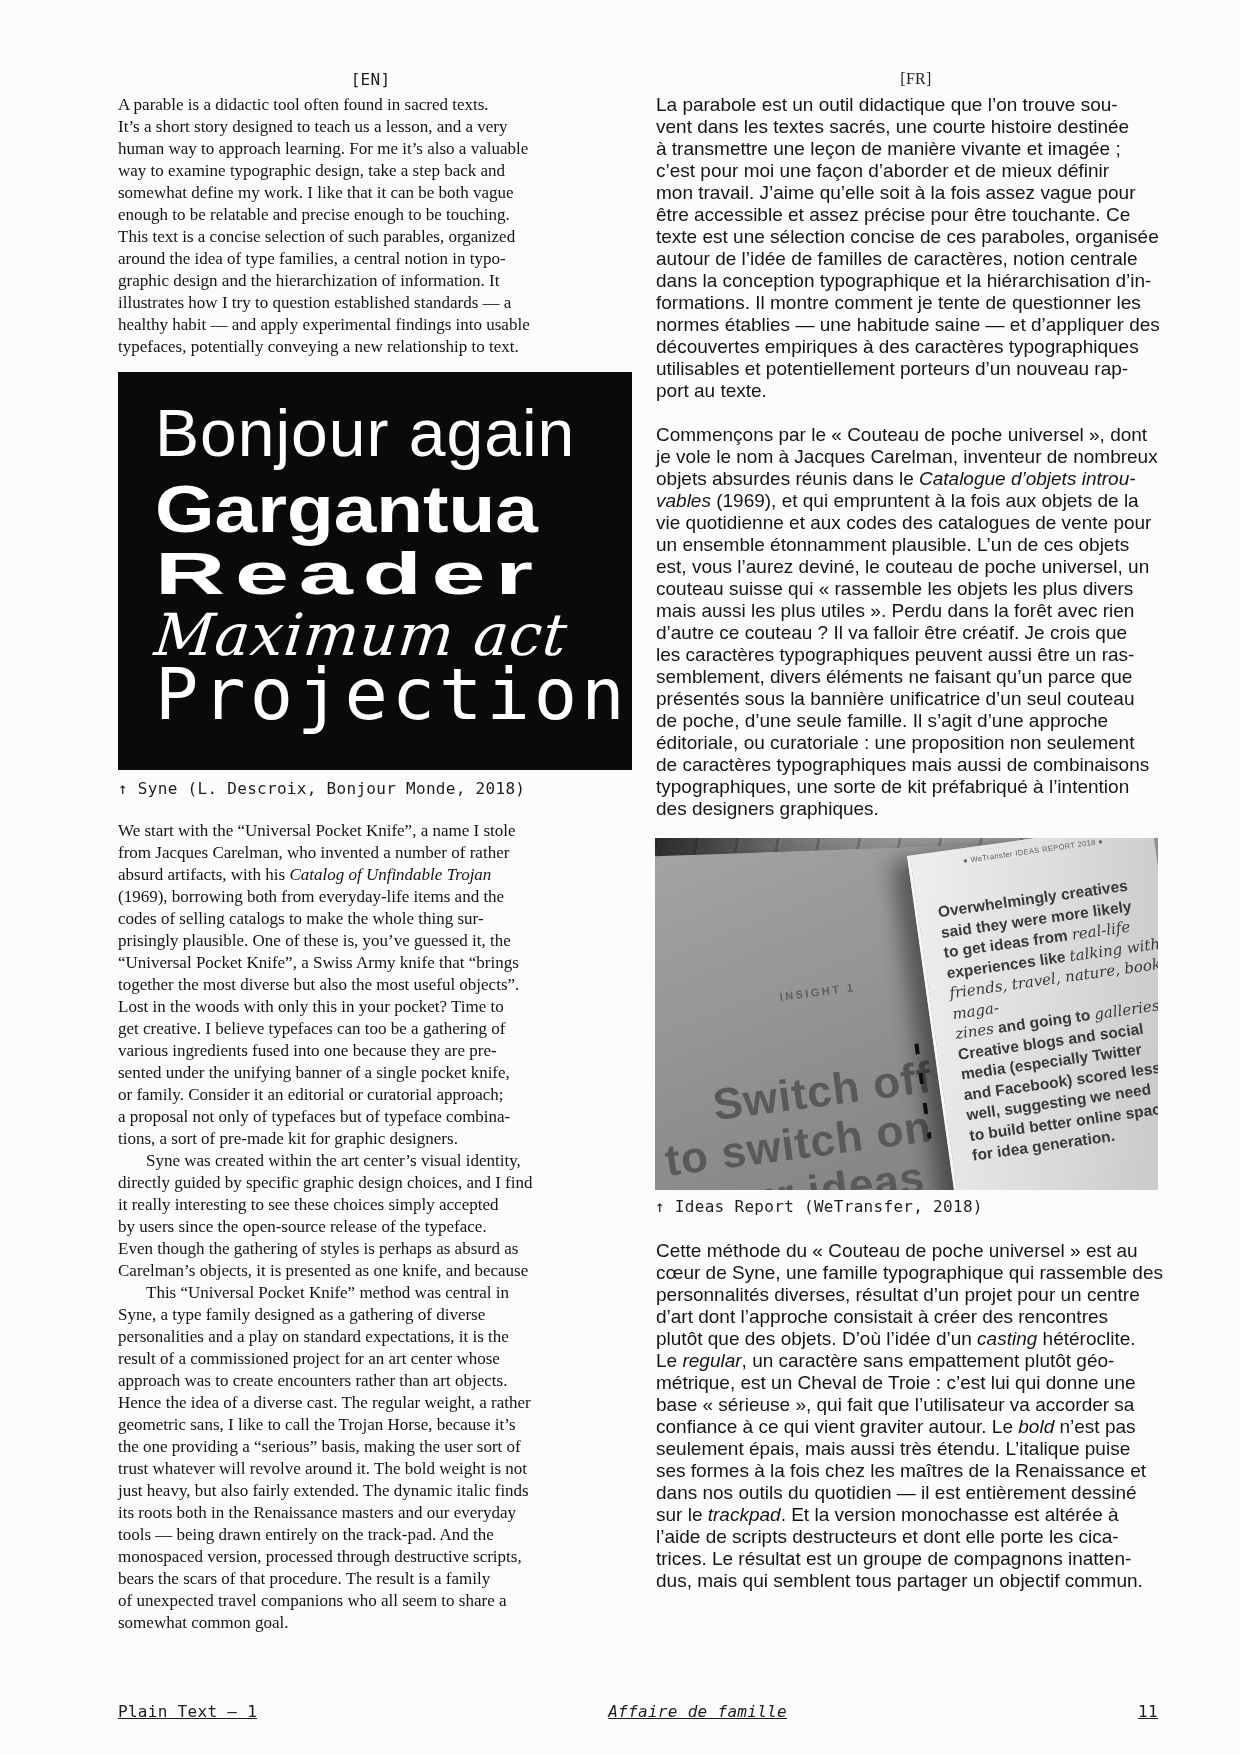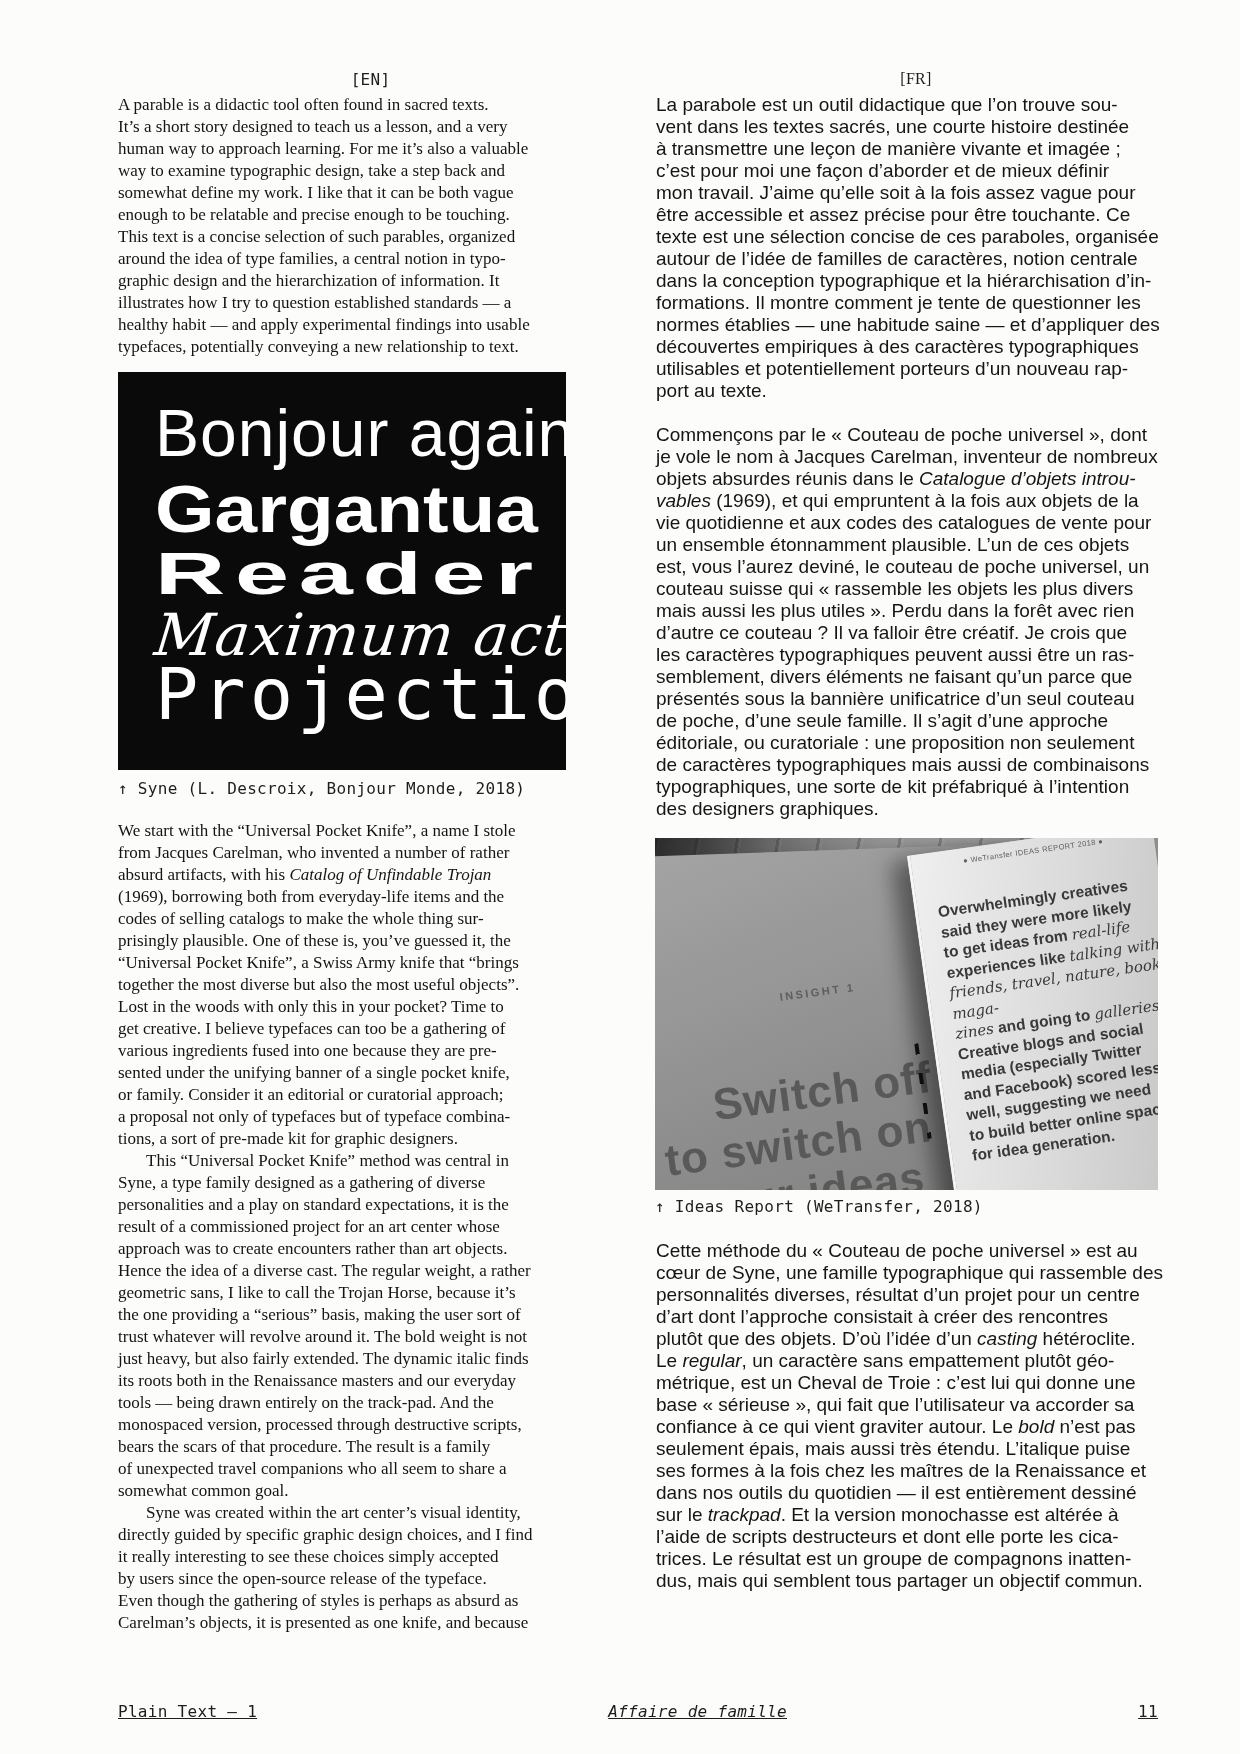--- a/index.html
+++ b/index.html
@@ -22,21 +22,21 @@
   .sanscol{
     font-family:"Liberation Sans",sans-serif;font-size:19px;line-height:22px;color:#151515;
     width:520px;
   }
   .para{white-space:pre-line;margin:0;}
   .para + .para.gap{margin-top:22px;}
   .ind{text-indent:28px;}
   .it{font-style:italic;}
   
   #specimen{
-    left:118px;top:372px;width:448px;height:398px;background:#0a0a0a;overflow:hidden;
+    left:118px;top:372px;width:514px;height:398px;background:#0a0a0a;overflow:hidden;
   }
   .sp{position:absolute;left:37px;color:#ffffff;white-space:nowrap;line-height:1;}
   #sp1{top:28px;font-size:66px;font-weight:400;letter-spacing:1px;font-family:"Liberation Sans",sans-serif;}
   #sp2{top:104px;font-size:66px;font-weight:700;transform:scaleX(1.16);transform-origin:left center;font-family:"Liberation Sans",sans-serif;}
   #sp3{top:172px;font-size:60px;font-weight:700;letter-spacing:6px;transform:scaleX(1.62);transform-origin:left center;font-family:"Liberation Sans",sans-serif;}
   #sp4{top:234px;font-size:58px;font-style:italic;font-family:"DejaVu Serif",serif;transform:skewX(-6deg);letter-spacing:1px;}
   #sp5{top:286px;font-size:72px;font-family:"DejaVu Sans Mono",monospace;letter-spacing:4px;}
   #syne-caption{left:118px;top:779px;}
   
   #photo{
@@ -126,42 +126,42 @@
 prisingly plausible. One of these is, you’ve guessed it, the
 “Universal Pocket Knife”, a Swiss Army knife that “brings
 together the most diverse but also the most useful objects”.
 Lost in the woods with only this in your pocket? Time to
 get creative. I believe typefaces can too be a gathering of
 various ingredients fused into one because they are pre-
 sented under the unifying banner of a single pocket knife,
 or family. Consider it an editorial or curatorial approach;
 a proposal not only of typefaces but of typeface combina-
 tions, a sort of pre-made kit for graphic designers.</p>
+    <p class="para ind">Syne was created within the art center’s visual identity,
+directly guided by specific graphic design choices, and I find
+it really interesting to see these choices simply accepted
+by users since the open-source release of the typeface.
+Even though the gathering of styles is perhaps as absurd as
+Carelman’s objects, it is presented as one knife, and because</p>
     <p class="para ind">This “Universal Pocket Knife” method was central in
 Syne, a type family designed as a gathering of diverse
 personalities and a play on standard expectations, it is the
 result of a commissioned project for an art center whose
 approach was to create encounters rather than art objects.
 Hence the idea of a diverse cast. The regular weight, a rather
 geometric sans, I like to call the Trojan Horse, because it’s
 the one providing a “serious” basis, making the user sort of
 trust whatever will revolve around it. The bold weight is not
 just heavy, but also fairly extended. The dynamic italic finds
 its roots both in the Renaissance masters and our everyday
 tools — being drawn entirely on the track-pad. And the
 monospaced version, processed through destructive scripts,
 bears the scars of that procedure. The result is a family
 of unexpected travel companions who all seem to share a
 somewhat common goal.</p>
-    <p class="para ind">Syne was created within the art center’s visual identity,
-directly guided by specific graphic design choices, and I find
-it really interesting to see these choices simply accepted
-by users since the open-source release of the typeface.
-Even though the gathering of styles is perhaps as absurd as
-Carelman’s objects, it is presented as one knife, and because</p>
   </div>
 
   <div class="abs mono lang-label" style="left:656px;width:520px;font-family:Liberation Serif, serif;">[FR]</div>
 
   <div class="abs sanscol" style="left:656px;top:94px;">
     <p class="para">La parabole est un outil didactique que l’on trouve sou-
 vent dans les textes sacrés, une courte histoire destinée
 à transmettre une leçon de manière vivante et imagée ;
 c’est pour moi une façon d’aborder et de mieux définir
 mon travail. J’aime qu’elle soit à la fois assez vague pour

